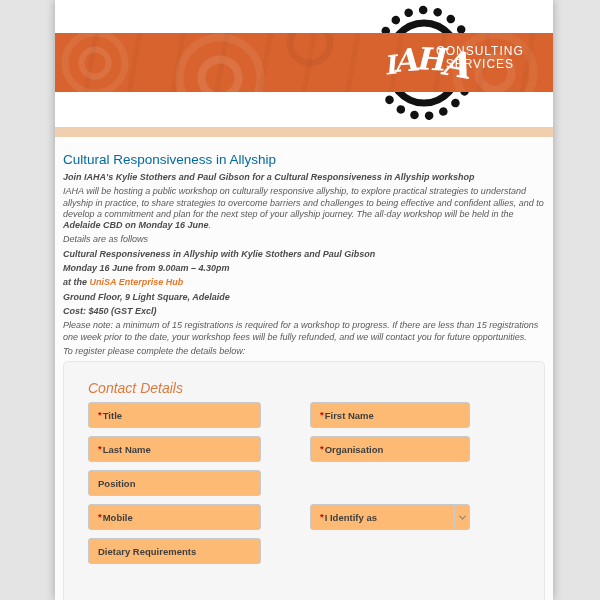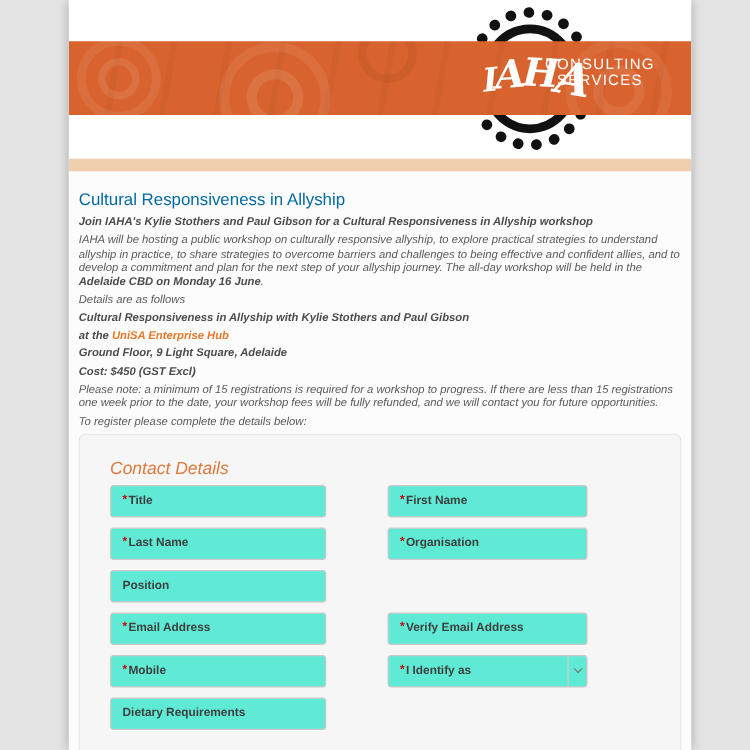--- a/index.html
+++ b/index.html
@@ -37,21 +37,21 @@
   p.b { font-weight:bold; color:#4c4c4e; }
   .link { color:#e8782a; font-weight:bold; text-decoration:none; cursor:pointer; }
 
   
   .card { margin:4px 0 0 0; background:#f6f6f6; border:1px solid #e8e8e8; border-radius:5px;
           padding:20px 24px; height:400px; }
   .form-title { color:#dd7a3d; font-size:14px; line-height:12px; font-weight:normal; margin:0 0 8px 0;font-style:italic; }
   .frow { display:flex; margin-bottom:8px; }
   .fcell { width:217px; }
   .fcell.right .finput { margin-left:6px; width:160px; }
-  .finput { position:relative; width:173px; height:26px; background:#5eead4; border:1px solid #c9c9c9; border-radius:3px;
+  .finput { position:relative; width:173px; height:26px; background:#fdba74; border:1px solid #c9c9c9; border-radius:3px;
             display:flex; align-items:center; padding-left:9px; cursor:text; }
   .flabel { font-size:9.5px; font-weight:bold; color:#3f3f3f; }
   .req { color:#cc0000; margin-right:1px; position:relative; top:-1px; }
   .fselect { cursor:pointer; }
   .chevbox { position:absolute; right:0; top:0; bottom:0; width:15px; border-left:1px solid #ccc;
              display:flex; align-items:center; justify-content:center; }
   .chev { width:5px; height:5px; border-right:1.5px solid #777; border-bottom:1.5px solid #777;
           transform:rotate(45deg) translate(-1px,-1px); }
 </style>
 </head>
@@ -73,20 +73,21 @@
       </div>
       <div class="strip"></div>
     </div>
 
     <div class="article">
       <h1 class="page-title">Cultural Responsiveness in Allyship</h1>
       <p class="b">Join IAHA's Kylie Stothers and Paul Gibson for a Cultural Responsiveness in Allyship workshop</p>
       <p><span>IAHA will be hosting a public workshop on culturally responsive allyship, to explore practical strategies to understand allyship in practice, to share strategies to overcome barriers and challenges to being effective and confident allies, and to develop a commitment and plan for the next step of your allyship journey. The all-day workshop will be held in the </span><span class="b">Adelaide CBD on Monday 16 June</span><span>.</span></p>
       <p>Details are as follows</p>
       <p class="b">Cultural Responsiveness in Allyship with Kylie Stothers and Paul Gibson</p>
+      <p class="b">Monday 16 June from 9.00am – 4.30pm</p>
       <p class="b"><span>at the </span><a class="link">UniSA Enterprise Hub</a></p>
       <p class="b">Ground Floor, 9 Light Square, Adelaide</p>
       <p class="b">Cost: $450 (GST Excl)</p>
       <p>Please note: a minimum of 15 registrations is required for a workshop to progress. If there are less than 15 registrations one week prior to the date, your workshop fees will be fully refunded, and we will contact you for future opportunities.</p>
       <p>To register please complete the details below:</p>
 
       <div class="card">
         <h2 class="form-title">Contact Details</h2>
         <div id="form-rows">
             <div class="frow">
@@ -117,32 +118,20 @@
               <div class="fcell left">
                 <div class="finput">
                   <span class="flabel">Position</span>
                 </div>
               </div>
               <div class="fcell right"></div>
             </div>
             <div class="frow">
               <div class="fcell left">
                 <div class="finput">
-                  <span class="flabel"><span class="req">*</span>Email Address</span>
-                </div>
-              </div>
-              <div class="fcell right">
-                <div class="finput">
-                  <span class="flabel"><span class="req">*</span>Verify Email Address</span>
-                </div>
-              </div>
-            </div>
-            <div class="frow">
-              <div class="fcell left">
-                <div class="finput">
                   <span class="flabel"><span class="req">*</span>Mobile</span>
                 </div>
               </div>
               <div class="fcell right">
                 <div class="finput fselect">
                   <span class="flabel"><span class="req">*</span>I Identify as</span>
                   <span class="chevbox">
                     <span class="chev"></span>
                   </span>
                 </div>

